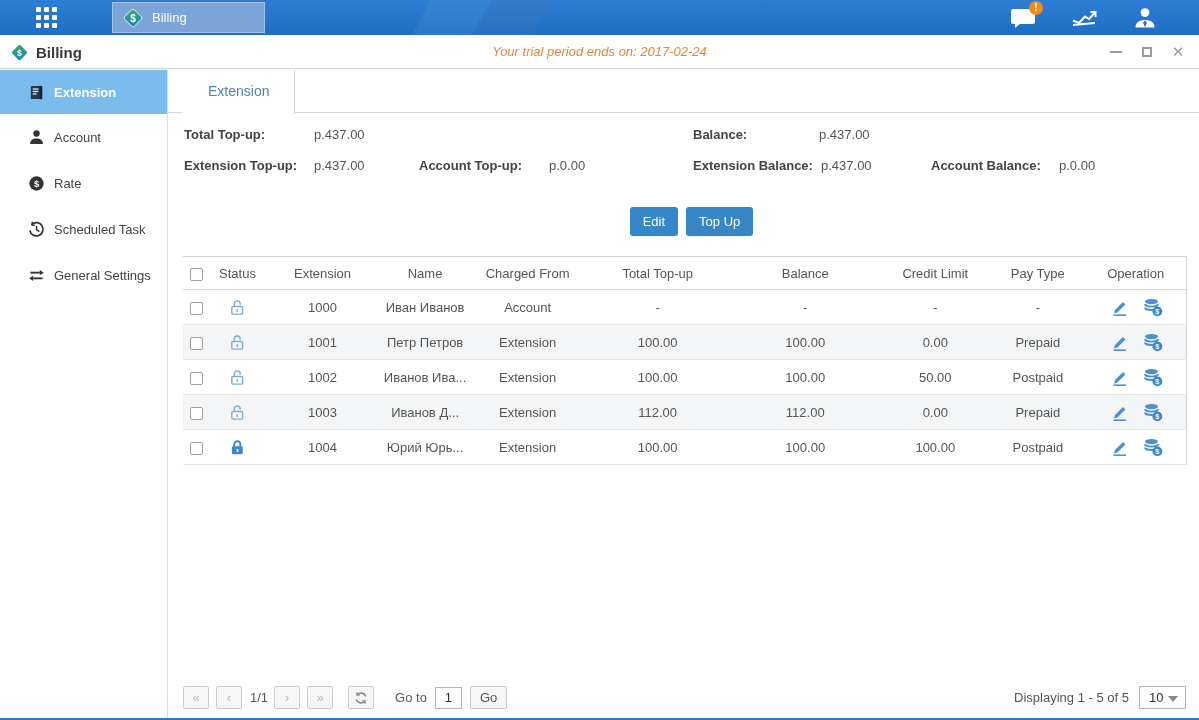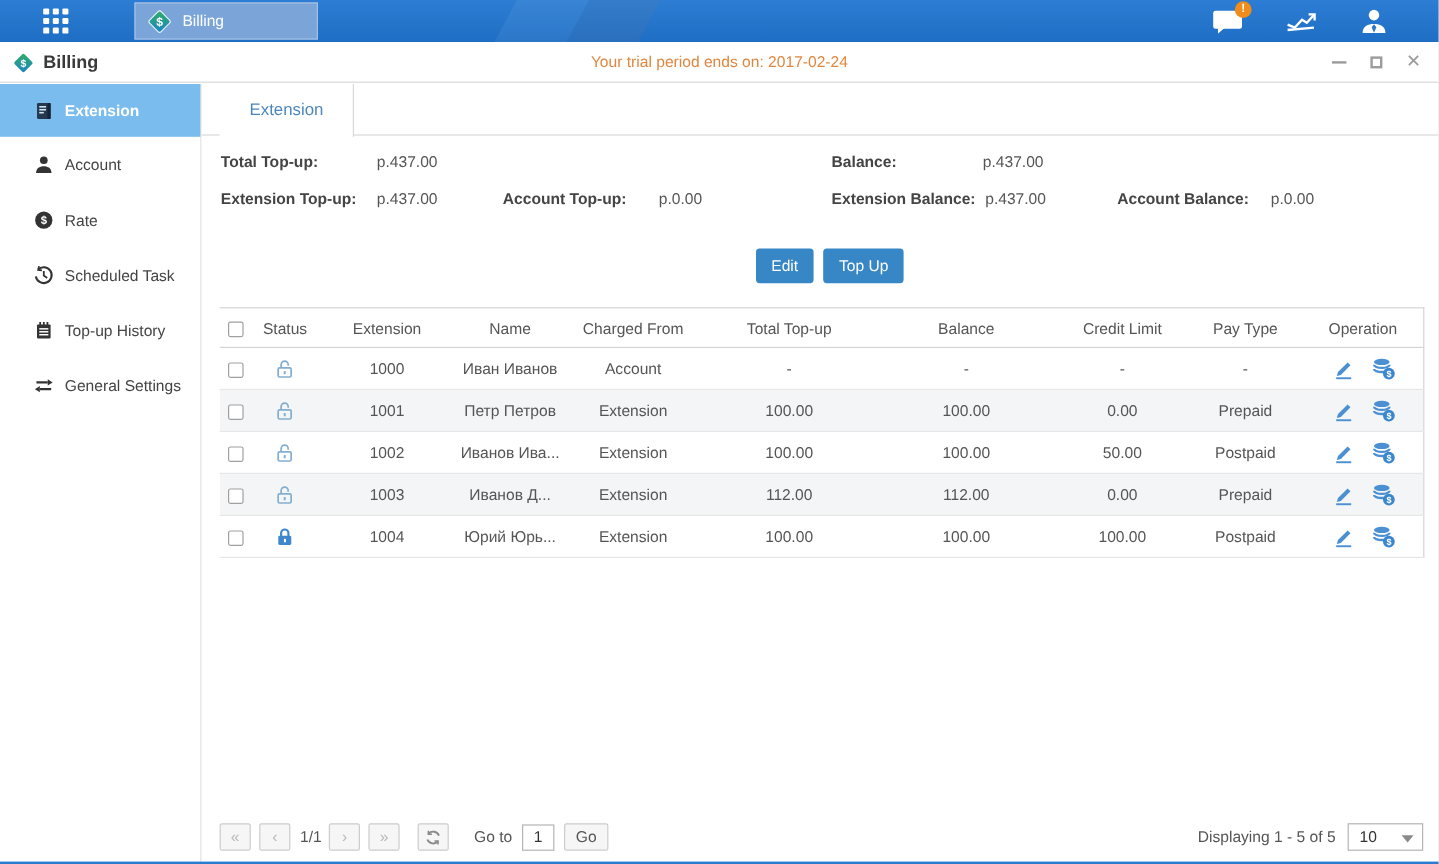--- a/index.html
+++ b/index.html
@@ -15,21 +15,21 @@
   .task-item { position:absolute; left:112px; top:2px; width:153px; height:31px; background:#7ba5d8; border:1px solid #a3c1e6; display:flex; align-items:center; padding-left:9px; cursor:pointer; }
   .task-item .label { color:#fff; font-size:13px; margin-left:8px; }
   .nav-right { position:absolute; right:40px; top:0; height:35px; display:flex; align-items:center; gap:33px; }
   .nav-ic { position:relative; width:28px; height:26px; display:flex; align-items:center; justify-content:center; cursor:pointer; }
   .badge { position:absolute; top:-4px; right:-6px; width:14px; height:14px; border-radius:50%; background:#ef8c1a; color:#fff; font-size:10px; font-weight:bold; text-align:center; line-height:14px; }
 
   
   .titlebar { position:relative; height:34px; background:#fff; border-bottom:1px solid #d9d9d9; }
   .title-left { position:absolute; left:10px; top:0; height:34px; display:flex; align-items:center; }
   .title-left .t { font-size:15px; font-weight:bold; color:#3a3a3a; margin-left:7px; }
-  .trial { position:absolute; left:50%; top:0; transform:translateX(-50%); height:34px; line-height:34px; color:#e0873f; font-size:13px; white-space:nowrap; }
+  .trial { position:absolute; left:50%; top:0; transform:translateX(-50%); height:34px; line-height:34px; color:#e0873f; font-size:13px; white-space:nowrap;font-style:italic; }
   .win-controls { position:absolute; right:14px; top:0; height:34px; display:flex; align-items:center; gap:17px; }
   .wc { width:14px; height:14px; display:flex; align-items:center; justify-content:center; cursor:pointer; }
   .wc-min i { display:block; width:12px; height:2px; background:#9c9c9c; }
   .wc-max i { display:block; width:10px; height:10px; border:2px solid #9c9c9c; }
   .wc-close { color:#9c9c9c; font-size:15px; line-height:14px; }
 
   
   .bodywrap { position:absolute; top:70px; bottom:2px; left:0; right:0; display:flex; }
   .bottom-edge { position:absolute; left:0; right:0; bottom:0; height:2px; background:#2a7bd0; }
 
@@ -65,21 +65,21 @@
 
   
   .pager { position:absolute; left:15px; right:13px; bottom:8px; height:25px; display:flex; align-items:center; font-size:13px; color:#555; }
   .pgbtn { width:26px; height:23px; border:1px solid #ccc; background:#f6f6f6; border-radius:2px; display:flex; align-items:center; justify-content:center; color:#b8b8b8; font-size:13px; cursor:pointer; margin-right:7px; }
   .pg-num { margin:0 6px 0 1px; color:#555; }
   .pg-refresh { margin-left:8px; }
   .goto-label { margin:0 8px 0 14px; }
   .goto-input { width:27px; height:22px; border:1px solid #b5b5b5; text-align:center; font-size:13px; font-family:inherit; color:#333; }
   .go-btn { margin-left:8px; height:23px; padding:0 9px; border:1px solid #ccc; background:#f6f6f6; border-radius:2px; font-size:13px; color:#555; cursor:pointer; font-family:inherit; }
   .pager-right { margin-left:auto; display:flex; align-items:center; gap:10px; }
-  .pgsize { position:relative; width:63px; height:23px; border:1px solid #b5b5b5; background:#fff; display:flex; align-items:center; padding-left:9px; cursor:pointer; color:#333; }
+  .pgsize { position:relative; width:47px; height:23px; border:1px solid #b5b5b5; background:#fff; display:flex; align-items:center; padding-left:9px; cursor:pointer; color:#333; }
   .pgsize .arr { position:absolute; right:7px; top:9px; width:0; height:0; border-left:5px solid transparent; border-right:5px solid transparent; border-top:6px solid #8a8a8a; }
 </style>
 </head>
 <body>
 
 <div class="app">
 
   <div class="navbar">
     <div class="nav-streak" style="left:420px"></div>
     <div class="nav-streak s2"></div>
@@ -197,34 +197,20 @@
       </div>
       <div class="side-item">
         <span class="ic">
           <svg viewBox="0 0 18 18" width="17" height="17" fill="none" stroke="#333">
               <path d="M4 3.8 A7 7 0 1 1 2 9.8" stroke-width="1.8"></path>
               <path d="M4.8 0.8 L4 4.2 L7.4 4.6" stroke-width="1.5"></path>
               <path d="M9 5.2 V9.2 L12 11.2" stroke-width="1.6"></path>
             </svg>
         </span>
         <span>Scheduled Task</span>
-      </div>
-      <div class="side-item">
-        <span class="ic">
-          <svg viewBox="0 0 18 18" width="17" height="17">
-              <rect x="3" y="3.6" width="12" height="12.4" rx="1" fill="#333"></rect>
-              <rect x="5" y="1.4" width="1.6" height="3.4" fill="#333"></rect>
-              <rect x="8.2" y="1.4" width="1.6" height="3.4" fill="#333"></rect>
-              <rect x="11.4" y="1.4" width="1.6" height="3.4" fill="#333"></rect>
-              <rect x="5" y="6.8" width="8" height="1.3" fill="#fff"></rect>
-              <rect x="5" y="9.4" width="8" height="1.3" fill="#fff"></rect>
-              <rect x="5" y="12" width="8" height="1.3" fill="#fff"></rect>
-            </svg>
-        </span>
-        <span>Top-up History</span>
       </div>
       <div class="side-item">
         <span class="ic">
           <svg viewBox="0 0 18 18" width="17" height="17">
               <path d="M2.5 6 H12.5" stroke="#333" stroke-width="2"></path>
               <path d="M12.5 3.2 L16.8 6 L12.5 8.8 Z" fill="#333"></path>
               <path d="M15.5 12 H5.5" stroke="#333" stroke-width="2"></path>
               <path d="M5.5 9.2 L1.2 12 L5.5 14.8 Z" fill="#333"></path>
             </svg>
         </span>

